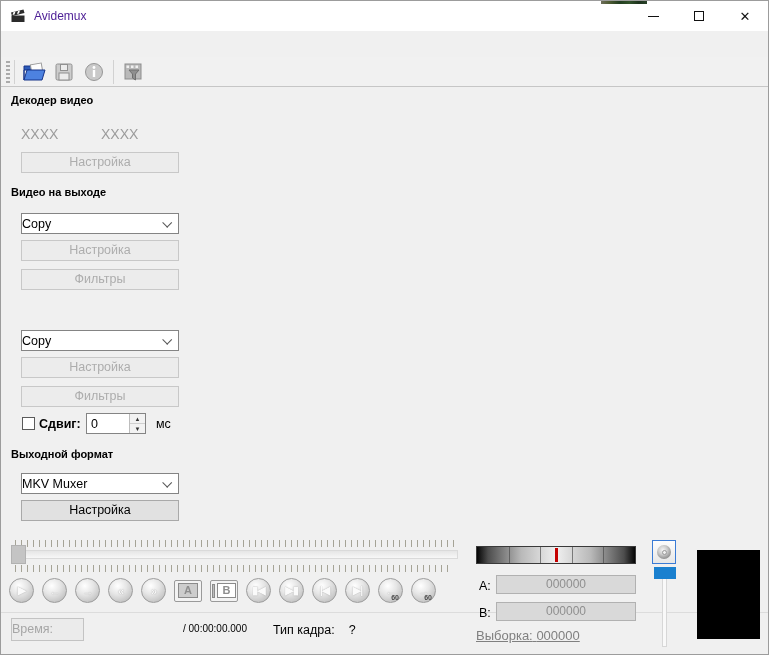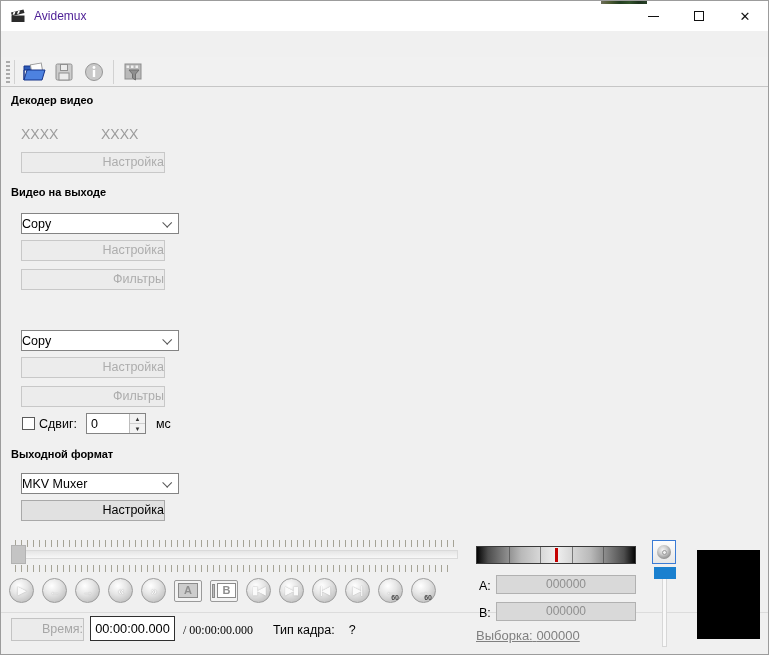--- a/index.html
+++ b/index.html
@@ -28,21 +28,21 @@
   .toolbar { position:absolute; left:0; top:56px; right:0; height:30px; background:#f1f1f1;
              border-bottom:1px solid #c6c6c6; display:flex; align-items:center; }
   .tb-handle { width:4px; height:22px; margin-left:5px;
                background:repeating-linear-gradient(180deg,#ababab 0 2px,transparent 2px 4px); }
   .tb-sep { width:1px; height:24px; background:#d2d2d2; margin:0 4px; }
   .tb-btn { width:30px; height:28px; display:flex; align-items:center; justify-content:center; }
   
   .heading { position:absolute; font-size:11px; font-weight:bold; color:#000; }
   .heading .suffix { font-weight:normal; }
   .ghost-text { position:absolute; color:#9c9c9c; font-size:14px; }
-  .btn { position:absolute; width:144px; height:21px; text-align:right; line-height:19px;
+  .btn { position:absolute; width:158px; height:21px; text-align:center; line-height:19px;
          font-size:12.5px; }
   .btn.disabled { background:#ececec; border:1px solid #c8c8c8; color:#adadad; }
   .btn.enabled  { background:#e1e1e1; border:1px solid #a9a9a9; color:#000; }
   .combo { position:absolute; width:158px; height:21px; background:#fff; border:1px solid #848484;
            display:flex; align-items:center; font-size:12.5px; color:#000; }
   .combo .chev { position:absolute; right:8px; top:6px; width:7px; height:7px;
                  border-right:1.4px solid #555; border-bottom:1.4px solid #555;
                  transform:rotate(45deg) translateY(-1px); }
   .checkbox { position:absolute; width:13px; height:13px; background:#fff; border:1px solid #5a5a5a; }
   .label { position:absolute; font-size:12.5px; color:#000; }
@@ -72,25 +72,25 @@
                 text-shadow:none; letter-spacing:0; }
   .t-btn.marker { width:28px; height:22px; border-radius:2px; border:1px solid #9a9a9a;
                   background:#f3f3f3; color:#8e8e8e; text-shadow:none; letter-spacing:0; }
   .t-btn.marker .inner-a { background:#cdcdcd; border:1px solid #8b8b8b; padding:0 5px; line-height:13px; }
   .t-btn.marker .inner-b { background:#fff; border:1px solid #8b8b8b; padding:0 5px; line-height:13px; }
   .t-btn.marker .bar { width:3px; height:14px; background:#bdbdbd; border:1px solid #8b8b8b; margin-right:2px; }
   
   .bottom-sep { position:absolute; left:0; right:0; top:611px; height:1px; background:#dcdcdc; }
   .time-btn { position:absolute; left:10px; top:617px; width:73px; height:23px;
               background:#ebebeb; border:1px solid #c3c3c3; color:#a6a6a6;
-              text-align:right; line-height:21px; font-size:12.5px; }
+              text-align:left; line-height:21px; font-size:12.5px; }
   .time-input { position:absolute; left:89px; top:615px; width:85px; height:25px;
                 border:1px solid #2f2f2f; background:#fff; font:12.8px "Liberation Sans",sans-serif;
                 text-align:center; color:#000; }
-  .total-time { position:absolute; left:182px; top:622px; font-size:12px; color:#000;font-family:Liberation Serif, serif; }
+  .total-time { position:absolute; left:182px; top:622px; font-size:10px; color:#000; }
   .frame-type { position:absolute; left:272px; top:622px; font-size:12.5px; color:#000; }
   .frame-type .val { margin-left:14px; }
   
   .jog { position:absolute; left:475px; top:545px; width:160px; height:18px;
          background:linear-gradient(90deg,#050505 0%,#4d4d4d 7%,#b9b9b9 28%,#f0f0f0 50%,#b9b9b9 72%,#4d4d4d 93%,#050505 100%);
          border:1px solid #3a3a3a; }
   .jog .div { position:absolute; top:0; bottom:0; width:1px; background:rgba(70,70,70,.65); }
   .jog .redline { position:absolute; top:1px; bottom:1px; left:50%; width:3px; margin-left:-1px; }
   .sel-label { position:absolute; font-size:12.5px; color:#000; }
   .sel-field { position:absolute; left:495px; width:140px; height:19px; background:#d9d9d9;
@@ -199,21 +199,21 @@
   <div class="btn disabled" style="left:20px; top:268px;">Фильтры</div>
 
   <div class="combo" style="left:20px; top:329px;">
     <span>Copy</span>
     <span class="chev"></span>
   </div>
   <div class="btn disabled" style="left:20px; top:356px;">Настройка</div>
   <div class="btn disabled" style="left:20px; top:385px;">Фильтры</div>
 
   <span class="checkbox" style="left:21px; top:416px;"></span>
-  <span class="label" style="left:38px; top:416px;">Сдвиг:</span>
+  <span class="label" style="left:38px; top:416px;font-weight:bold;">Сдвиг:</span>
   <div class="spinbox" style="left:85px; top:412px;">
     <input value="0" style="">
     <span class="spin-btns">
       <span class="spin-up">▲</span>
       <span class="spin-down">▼</span>
     </span>
   </div>
   <span class="label" style="left:155px; top:416px;">мс</span>
 
   <div class="heading" style="left:10px; top:447px;">Выходной формат</div>
@@ -268,21 +268,20 @@
         <span class="sub">60</span>
       </div>
     <div class="t-btn">
         <span>→</span>
         <span class="sub">60</span>
       </div>
   </div>
 
   <div class="bottom-sep"></div>
   <div class="time-btn">Время:</div>
-  <input class="time-input" value="00:00:00.000" style="">
   <span class="total-time">/ 00:00:00.000</span>
   <span class="frame-type">
     <span>Тип кадра:</span><span class="val">?</span>
   </span>
 
   <div class="jog">
     <span class="div" style="left:20%;"></span>
     <span class="div" style="left:40%;"></span>
     <span class="div" style="left:60%;"></span>
     <span class="div" style="left:80%;"></span>

